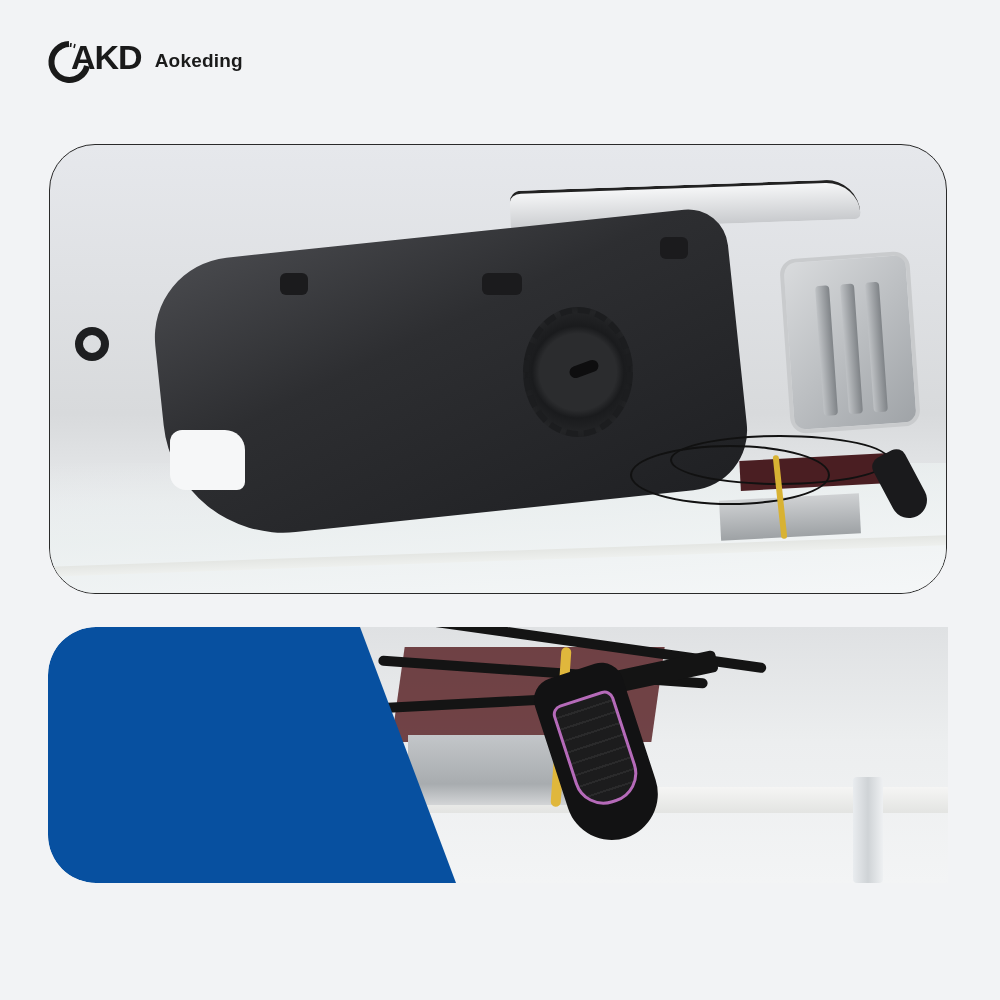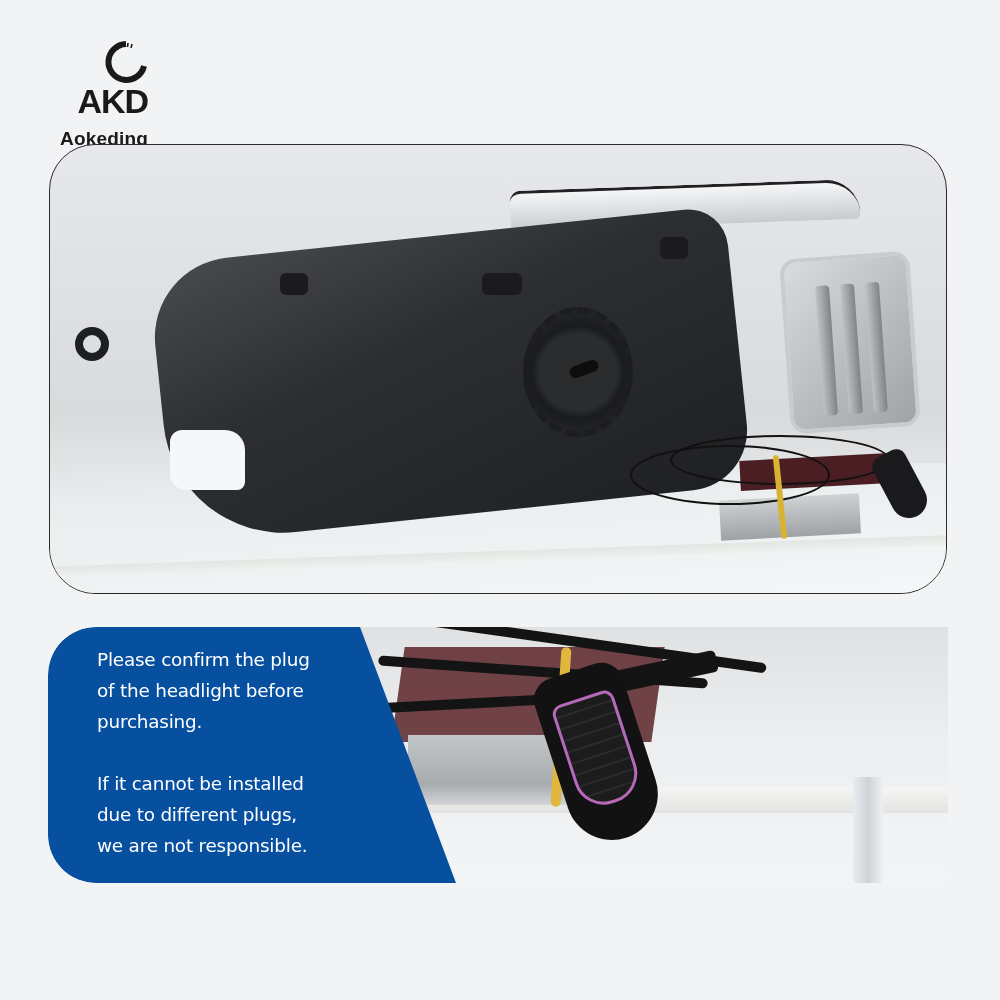--- a/index.html
+++ b/index.html
@@ -1,19 +1,19 @@
 <!DOCTYPE html>
 <html><head>
 <meta charset="utf-8">
 <style>
   * { box-sizing: border-box; margin: 0; padding: 0; }
   html, body { width: 1000px; height: 1000px; background: #f2f3f5; overflow: hidden; }
   body { position: relative; font-family: "DejaVu Sans", "Liberation Sans", sans-serif; }
 
-  .logo { position: absolute; left: 47px; top: 40px; height: 52px; display: flex; align-items: flex-end; flex-direction: column; }
+  .logo { position: absolute; left: 47px; top: 40px; height: 52px; display: flex; align-items: flex-start; }
   .logo-mark { position: relative; width: 44px; height: 44px; }
   .logo-text-main { font-family: "Liberation Sans", sans-serif; font-weight: 700; font-size: 34px; letter-spacing: -1px; color: #1a1a1a; margin-left: -20px; line-height: 1; }
   .logo-text-sub { font-family: "Liberation Sans", sans-serif; font-weight: 700; font-size: 19px; color: #1a1a1a; margin-left: 13px; margin-top: 10px; letter-spacing: 0.2px; }
 
   .panel-top { position: absolute; left: 49px; top: 144px; width: 898px; height: 450px; border: 1.5px solid #2a2a2a; border-radius: 46px; overflow: hidden;
      background: linear-gradient(180deg, #e6e8ec 0%, #dfe1e4 30%, #d8dadc 60%, #e8eaec 80%, #eef0f2 100%); }
   .shelf { position: absolute; left: 0; right: 0; bottom: 0; height: 130px;
      background: linear-gradient(175deg, rgba(255,255,255,0) 0%, rgba(235,240,240,0.8) 40%, rgba(245,247,248,0.95) 100%); }
   .shelf-edge { position: absolute; left: 0; right: 0; bottom: 32px; height: 10px; background: linear-gradient(180deg, #e4e6e3, #eef0ee); transform: skewY(-2deg); }
 
@@ -111,22 +111,13 @@
     <div class="pb-shelf"></div>
     <div class="pb-silver"></div>
     <div class="pb-band"></div>
     <div class="pb-plug">
       <div class="pb-plug-face"></div>
     </div>
     <div class="pb-post"></div>
   </div>
 
   <div class="blue-shape"></div>
-  <div class="notice">
-    <p>Please confirm the plug</p>
-    <p>of the headlight before</p>
-    <p>purchasing.</p>
-    <div class="gap"></div>
-    <p>If it cannot be installed</p>
-    <p>due to different plugs,</p>
-    <p>we are not responsible.</p>
-  </div>
 </div>
 
 </body></html>

